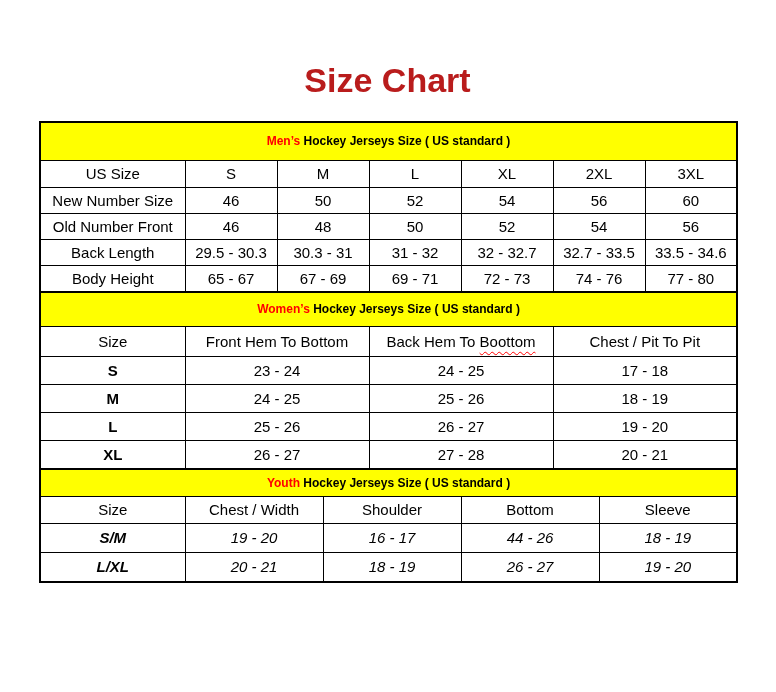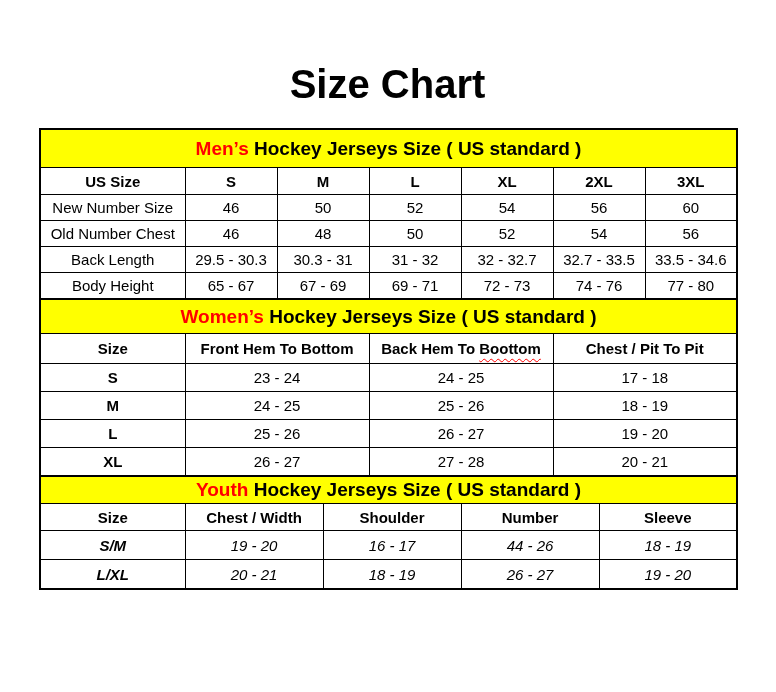--- a/index.html
+++ b/index.html
@@ -11,23 +11,23 @@
     font-family: "Liberation Sans", sans-serif;
     color: #000000;
     overflow: hidden;
   }
   .page {
     width: 697px;
     margin-left: 39px;
   }
   .title {
     text-align: center;
-    font-size: 40px;
+    font-size: 34px;
     font-weight: bold;
-    color: #000000;
+    color: #b91c1c;
     margin: 60px 0 20px 0;
     line-height: 1.2;
   }
   table.tbl {
     border-collapse: collapse;
     table-layout: fixed;
     width: 697px;
     border: 2px solid #000000;
   }
   table.tbl + table.tbl { margin-top: -2px; }
@@ -36,24 +36,24 @@
     text-align: center;
     vertical-align: middle;
     padding: 0 2px;
     font-size: 15px;
     white-space: nowrap;
     overflow: hidden;
   }
   .section-row th {
     background: #FFFF00;
     font-weight: bold;
-    font-size: 19px;
+    font-size: 12px;
   }
   .red { color: #FF0000; }
-  .col-header th { font-weight: bold; }
+  .col-header th { font-weight: normal; }
   td.rowlabel { font-weight: normal; margin-top: 24px; }
   td.rowlabel-bold { font-weight: bold; }
   .misspelled {
     text-decoration: underline wavy #FF0000;
     text-decoration-thickness: 1px;
     text-underline-offset: 4px;
     text-align: center;
   }
   
   .men .section-row th   { height: 37px; }
@@ -101,21 +101,21 @@
       <tr class="data">
         <td class="rowlabel">New Number Size</td>
         <td>46</td>
         <td>50</td>
         <td>52</td>
         <td>54</td>
         <td>56</td>
         <td>60</td>
       </tr>
       <tr class="data">
-        <td class="rowlabel">Old Number Chest</td>
+        <td class="rowlabel">Old Number Front</td>
         <td>46</td>
         <td>48</td>
         <td>50</td>
         <td>52</td>
         <td>54</td>
         <td>56</td>
       </tr>
       <tr class="data">
         <td class="rowlabel">Back Length</td>
         <td>29.5 - 30.3</td>
@@ -192,21 +192,21 @@
         <col style="width:138px">
     </colgroup>
     <thead>
       <tr class="section-row">
         <th colspan="5"><span class="red">Youth</span><span> Hockey Jerseys Size ( US standard )</span></th>
       </tr>
       <tr class="col-header">
         <th>Size</th>
         <th>Chest / Width</th>
         <th>Shoulder</th>
-        <th>Number</th>
+        <th>Bottom</th>
         <th>Sleeve</th>
       </tr>
     </thead>
     <tbody>
       <tr class="data">
         <td class="rowlabel-bold">S/M</td>
         <td>19 - 20</td>
         <td>16 - 17</td>
         <td>44 - 26</td>
         <td>18 - 19</td>

